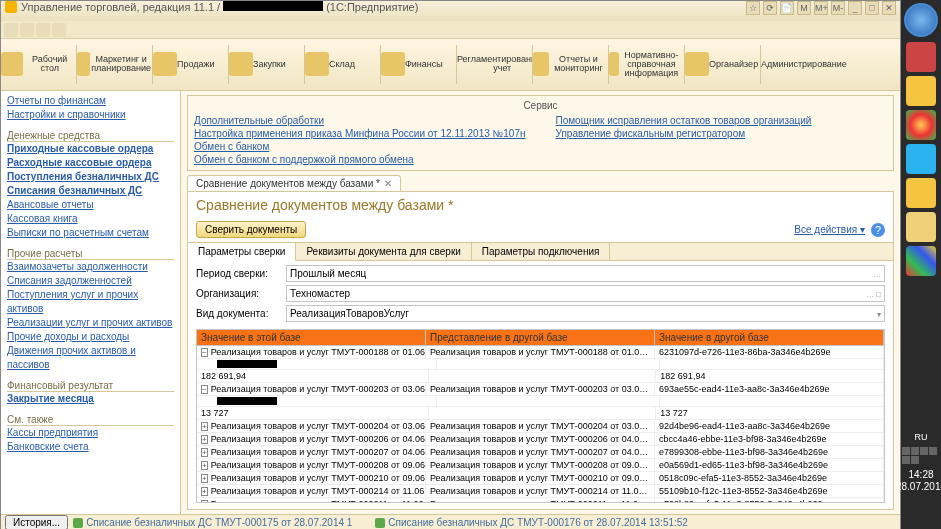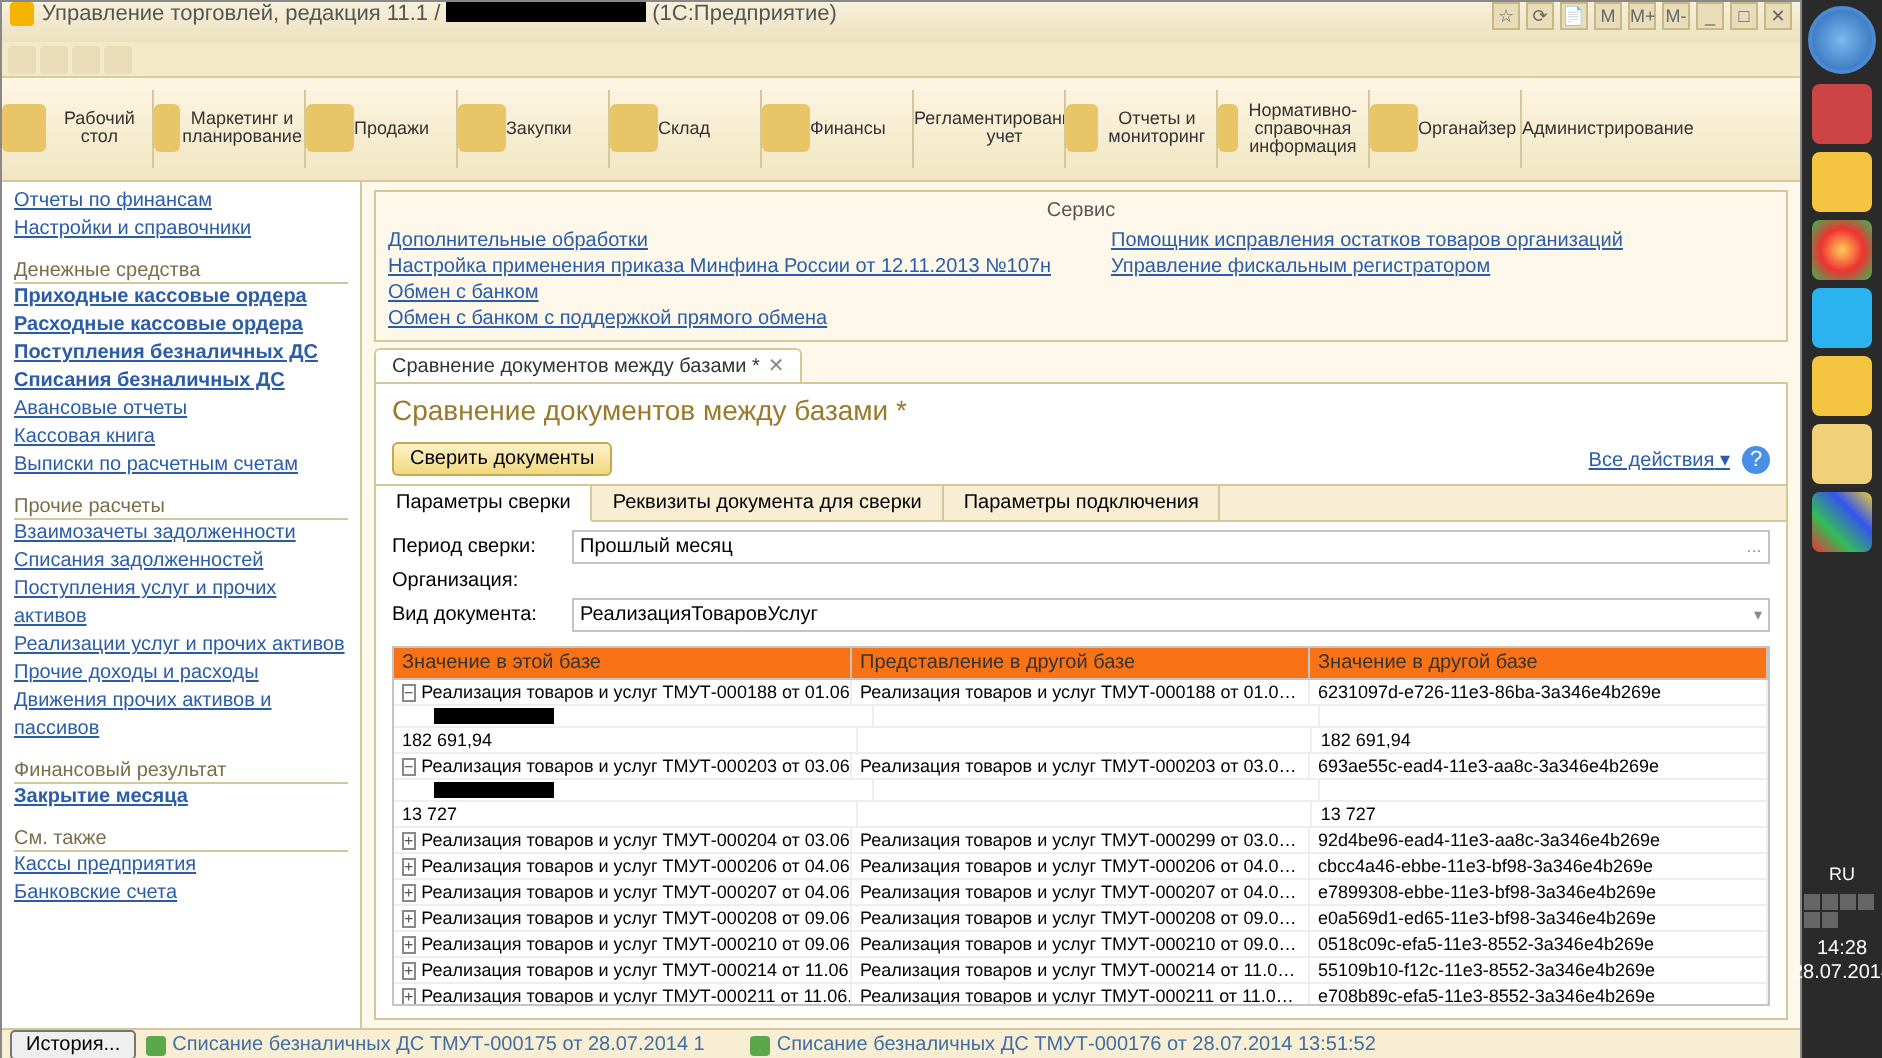--- a/index.html
+++ b/index.html
@@ -213,20 +213,24 @@
           <div class="frm">
             <div class="row">
               <label>Период сверки:</label>
               <div class="inp">
                 <span>Прошлый месяц</span>
                 <span class="btns"><span>…</span></span>
               </div>
             </div>
             <div class="row">
               <label>Организация:</label>
+              <div class="inp">
+                <span>Техномастер</span>
+                <span class="btns"><span>…</span><span>□</span></span>
+              </div>
             </div>
             <div class="row">
               <label>Вид документа:</label>
               <div class="inp">
                 <span>РеализацияТоваровУслуг</span>
                 <span class="btns"><span>▾</span></span>
               </div>
             </div>
           </div>
           <div class="grid">
@@ -265,21 +269,21 @@
                   <div></div>
                   <div></div>
                 </div>
                 <div class="grow sub">
                   <div class="c1">13 727</div>
                   <div></div>
                   <div>13 727</div>
                 </div>
                 <div class="grow">
                   <div class="c1"><span class="exp">+</span> Реализация товаров и услуг ТМУТ-000204 от 03.06.2014 10:07:</div>
-                  <div>Реализация товаров и услуг ТМУТ-000299 от 03.06…</div>
+                  <div>Реализация товаров и услуг ТМУТ-000204 от 03.06…</div>
                   <div>92d4be96-ead4-11e3-aa8c-3a346e4b269e</div>
                 </div>
                 <div class="grow">
                   <div class="c1"><span class="exp">+</span> Реализация товаров и услуг ТМУТ-000206 от 04.06.2014 14:43:</div>
                   <div>Реализация товаров и услуг ТМУТ-000206 от 04.06…</div>
                   <div>cbcc4a46-ebbe-11e3-bf98-3a346e4b269e</div>
                 </div>
                 <div class="grow">
                   <div class="c1"><span class="exp">+</span> Реализация товаров и услуг ТМУТ-000207 от 04.06.2014 14:52:</div>
                   <div>Реализация товаров и услуг ТМУТ-000207 от 04.06…</div>

